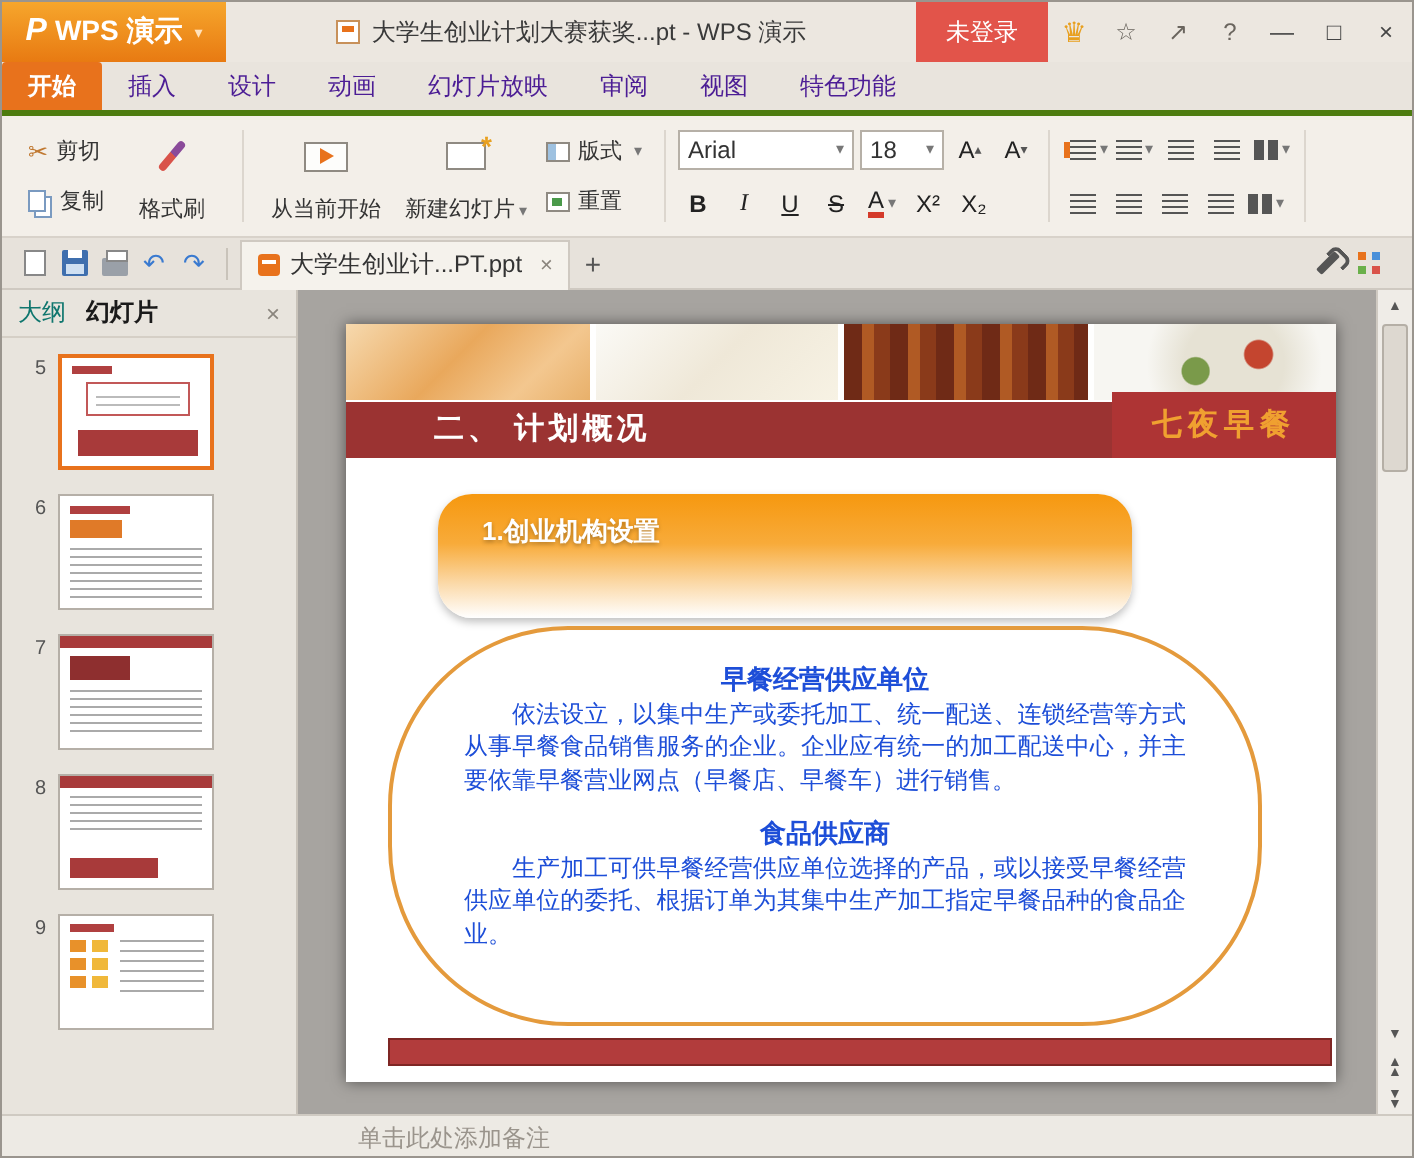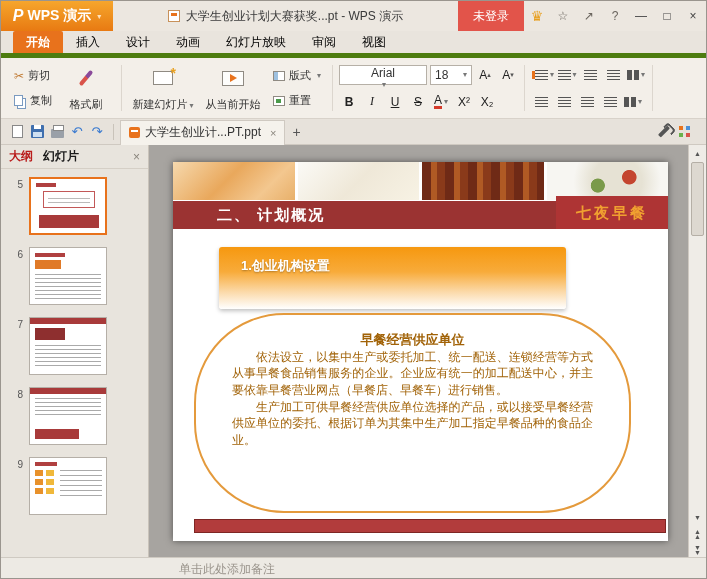--- a/index.html
+++ b/index.html
@@ -21,22 +21,22 @@
   .wps-btn .caret { color:#ffe2bd; }
   .doc-title { flex:1; display:flex; align-items:center; justify-content:center; gap:6px; color:#3a3a3a; font-size:12px; }
   .doc-ico { width:12px; height:12px; background:#fff; border:1px solid #c8915a; position:relative; }
   .doc-ico::before { content:""; position:absolute; left:2px; top:2px; right:2px; height:3px; background:#e8721c; }
   .login-btn { width:66px; background:#e2544a; color:#fff; display:flex; align-items:center; justify-content:center; cursor:pointer; }
   .tb-ico { width:26px; display:flex; align-items:center; justify-content:center; color:#6a655e; font-size:12px; cursor:pointer; }
   .tb-ico.crown { color:#e8a020; font-size:14px; }
   .tb-ico.win { color:#444; }
 
   
-  #tabsrow { height:27px; background:#e9e4dd; display:flex; align-items:stretch; padding-left:12px; border-bottom:5px solid #4d7c0f; }
-  .rtab { padding:0 13px; display:flex; align-items:center; font-size:12px; color:#000000; cursor:pointer; }
+  #tabsrow { height:27px; background:#e9e4dd; display:flex; align-items:stretch; padding-left:0; border-bottom:3px solid #4d7c0f; }
+  .rtab { padding:0 13px; display:flex; align-items:center; font-size:12px; color:#4c1d95; cursor:pointer; }
   .rtab.active { background:#e8721c; color:#fff; font-weight:bold; border-radius:2px 2px 0 0; }
 
   
   #ribbon { height:61px; background:#f3efe9; display:flex; align-items:stretch; padding:3px 4px; border-bottom:1px solid #d8d2ca; }
   .rgroup { display:flex; align-items:stretch; padding:0 4px; }
   .vsep { width:1px; background:#dcd6ce; margin:4px 2px; }
   .bigbtn { width:58px; display:flex; flex-direction:column; align-items:center; justify-content:space-between; padding:3px 0; cursor:pointer; }
   .bigbtn .bicon { height:28px; display:flex; align-items:center; justify-content:center; }
   .bigbtn .blabel { font-size:11px; color:#333; white-space:nowrap; }
   .smallcol { display:flex; flex-direction:column; justify-content:space-around; padding:2px 2px; }
@@ -52,21 +52,21 @@
   .ic-screen::after { content:""; position:absolute; left:7px; top:2px; border-left:7px solid #e8721c; border-top:4px solid transparent; border-bottom:4px solid transparent; }
   .ic-newslide { width:20px; height:14px; background:#fff; border:1px solid #8f8a82; position:relative; }
   .ic-newslide::after { content:"*"; position:absolute; right:-4px; top:-7px; color:#e8a020; font-size:14px; font-weight:bold; }
   .ic-layout { width:12px; height:10px; border:1px solid #8f8a82; background:linear-gradient(90deg,#9ec1e0 0 4px,#fff 4px); }
   .ic-reset { width:12px; height:10px; border:1px solid #8f8a82; background:#fff; position:relative; }
   .ic-reset::after { content:""; position:absolute; left:2px; top:2px; width:5px; height:4px; background:#4a9a4a; }
 
   .fontg, .parag { flex-direction:column; justify-content:space-around; display:flex; }
   .frow { display:flex; align-items:center; gap:3px; }
   .combo { background:#fff; border:1px solid #b6b0a7; height:20px; display:flex; align-items:center; justify-content:space-between; padding:0 4px; font-size:12px; cursor:pointer; }
-  .fname { width:88px;flex-direction:column; }
+  .fname { width:88px; }
   .fsize { width:42px; }
   .fmt { min-width:20px; height:20px; display:flex; align-items:center; justify-content:center; font-size:12px; color:#222; cursor:pointer; border:1px solid transparent; }
   .fmt.b { font-weight:bold; }
   .fmt.i { font-style:italic; font-family:"Liberation Serif",serif; }
   .fmt.u span, .fmt.u { text-decoration:underline; }
   .fmt.s { text-decoration:line-through; }
   .fmt.fc span:first-child { border-bottom:3px solid #d43a2a; line-height:11px; }
   .tiny { font-size:7px; color:#555; }
   .pic { min-width:20px; height:20px; display:flex; align-items:center; justify-content:center; cursor:pointer; }
   .ic-lines { display:inline-block; width:13px; height:10px; background:repeating-linear-gradient(to bottom,#555 0 1px,transparent 1px 3px); }
@@ -97,21 +97,21 @@
                linear-gradient(#4a90d9,#4a90d9) 7px 0/4px 4px no-repeat,
                linear-gradient(#6ab04a,#6ab04a) 0 7px/4px 4px no-repeat,
                linear-gradient(#d9534a,#d9534a) 7px 7px/4px 4px no-repeat; }
 
   
   #main { height:412px; display:flex; align-items:stretch; }
 
   
   #sidebar { width:148px; background:#e8e4dd; border-right:1px solid #c9c3ba; display:flex; flex-direction:column; }
   .sb-head { height:24px; display:flex; align-items:center; padding:0 8px; gap:10px; border-bottom:1px solid #d5cfc6; }
-  .sb-tab { color:#b91c1c; cursor:pointer; font-size:12px;font-weight:bold; }
+  .sb-tab { color:#0f766e; cursor:pointer; font-size:12px; }
   .sb-tab.active { color:#1a1a1a; font-weight:bold; }
   .sb-close { margin-left:auto; color:#8a857d; cursor:pointer; }
   .sb-list { flex:1; overflow:hidden; padding-top:8px; }
   .srow { display:flex; margin-bottom:12px; }
   .snum { width:28px; text-align:right; padding-right:6px; font-size:10px; color:#555; padding-top:2px; }
   .thumb { position:relative; background:#fff; border:1px solid #b5afa7; width:78px; height:58px; cursor:pointer; }
   .srow.active .thumb { border:2px solid #e8721c; }
   .thumb i { display:block; position:absolute; }
   .t5 .d3 { left:5px; top:4px; width:20px; height:4px; background:#b04040; }
   .t5 .d1 { left:12px; top:12px; width:52px; height:17px; border:1px solid #c25858; background:repeating-linear-gradient(to bottom,transparent 0 3px,#bbb 3px 4px) content-box; padding:3px 4px; }
@@ -134,25 +134,25 @@
   .slide { position:absolute; left:24px; top:17px; width:495px; height:379px; background:#fff; box-shadow:0 0 7px rgba(0,0,0,.5); }
   .photos { position:absolute; top:0; left:0; right:0; height:38px; display:flex; gap:3px; }
   .photo { flex:1; }
   .p1 { background:linear-gradient(135deg,#f6d9ae,#e9a85c 45%,#f3c78f 75%,#e8b06a); }
   .p2 { background:linear-gradient(135deg,#fbfaf6,#efe8d8 50%,#f7f2e4); }
   .p3 { background:repeating-linear-gradient(90deg,#6f2a16 0 9px,#b05a24 9px 15px,#8a3a1a 15px 23px); }
   .p4 { background:radial-gradient(circle at 42% 62%,#7a9a4a 0 9%,transparent 10%),radial-gradient(circle at 68% 40%,#c4452f 0 8%,transparent 9%),radial-gradient(circle at 58% 52%,#e6e2d4 0 34%,#f7f6f2 60%); }
   .s-banner { position:absolute; top:39px; left:0; width:391px; height:28px; background:#9b3332; color:#fff; font-weight:bold; font-size:15px; line-height:28px; padding-left:44px; letter-spacing:2px; }
   .s-banner-block { position:absolute; top:39px; left:0; width:34px; height:28px; background:#7e2a29; }
   .s-brand { position:absolute; top:34px; right:0; width:112px; height:33px; background:#ae3434; color:#f0a030; font-weight:bold; font-size:15px; text-align:center; line-height:33px; letter-spacing:3px; }
-  .s-orange { position:absolute; left:46px; top:85px; width:347px; height:62px; border-radius:3px;
+  .s-orange { position:absolute; left:46px; top:85px; width:347px; height:62px; border-radius:17px;
     background:linear-gradient(180deg,#f6980f 0%,#f8ab3a 40%,#fbd9a8 72%,#ffffff 100%);
     box-shadow:0 2px 4px rgba(0,0,0,.25); }
   .s-orange .sec { padding:10px 0 0 22px; color:#fff; font-weight:bold; font-size:13px; text-shadow:0 1px 2px rgba(0,0,0,.3); }
-  .s-oval { position:absolute; left:21px; top:151px; width:437px; height:200px; border:2px solid #e49a3c; border-radius:90px; padding:16px 36px 10px; font-size:12px; color:#a16207; line-height:1.38; }
+  .s-oval { position:absolute; left:21px; top:151px; width:437px; height:200px; border:2px solid #e49a3c; border-radius:90px; padding:16px 36px 10px; font-size:12px; color:#1d4ed8; line-height:1.38; }
   .s-oval h3 { text-align:center; font-size:13px; font-weight:bold; margin:0; }
   .s-oval p { margin:0; text-indent:2em; text-align:justify; }
   .s-oval .h2 { margin-top:9px; }
   .s-bottombar { position:absolute; left:21px; top:357px; width:472px; height:14px; background:#b23c3c; border:1px solid #7e2624; }
 
   
   #vscroll { width:18px; background:#efece7; border-left:1px solid #cfc9c1; display:flex; flex-direction:column; }
   .sc-btn { height:16px; display:flex; align-items:center; justify-content:center; font-size:7px; color:#555; cursor:pointer; }
   .sc-thumb { margin:1px 2px; height:74px; background:#ddd8d0; border:1px solid #b5afa6; border-radius:2px; cursor:pointer; }
   .sc-space { flex:1; }
@@ -185,20 +185,21 @@
 </div>
 
 <div id="tabsrow">
   <div class="rtab active">开始</div>
   <div class="rtab">插入</div>
   <div class="rtab">设计</div>
   <div class="rtab">动画</div>
   <div class="rtab">幻灯片放映</div>
   <div class="rtab">审阅</div>
   <div class="rtab">视图</div>
+  <div class="rtab">特色功能</div>
 </div>
 
 <div id="ribbon">
   <div class="rgroup">
     <div class="smallcol">
       <div class="smallbtn">
           <span class="ic-scissors">✂</span>
           <span>剪切</span>
         </div>
       <div class="smallbtn">
@@ -210,29 +211,29 @@
       <div class="bicon">
           <span class="ic-brush"></span>
         </div>
       <div class="blabel">格式刷</div>
     </div>
   </div>
   <div class="vsep"></div>
   <div class="rgroup">
     <div class="bigbtn" style="width:70px">
       <div class="bicon">
-          <span class="ic-newslide"></span>
-        </div>
-      <div class="blabel"><span>新建幻灯片</span><span class="caret">▾</span></div>
+          <span class="ic-screen"></span>
+        </div>
+      <div class="blabel">从当前开始</div>
     </div>
     <div class="bigbtn" style="width:70px">
       <div class="bicon">
-          <span class="ic-screen"></span>
-        </div>
-      <div class="blabel">从当前开始</div>
+          <span class="ic-newslide"></span>
+        </div>
+      <div class="blabel"><span>新建幻灯片</span><span class="caret">▾</span></div>
     </div>
     <div class="smallcol">
       <div class="smallbtn">
           <span class="ic-layout"></span>
           <span>版式</span>
           <span class="caret">▾</span>
         </div>
       <div class="smallbtn">
           <span class="ic-reset"></span>
           <span>重置</span>
@@ -409,20 +410,21 @@
       </div>
       <div class="s-banner-block"></div>
       <div class="s-banner">二、 计划概况</div>
       <div class="s-brand">七夜早餐</div>
       <div class="s-orange">
         <div class="sec">1.创业机构设置</div>
       </div>
       <div class="s-oval">
         <h3>早餐经营供应单位</h3>
         <p>依法设立，以集中生产或委托加工、统一配送、连锁经营等方式从事早餐食品销售服务的企业。企业应有统一的加工配送中心，并主要依靠早餐营业网点（早餐店、早餐车）进行销售。</p>
+        <h3 class="h2">食品供应商</h3>
         <p>生产加工可供早餐经营供应单位选择的产品，或以接受早餐经营供应单位的委托、根据订单为其集中生产加工指定早餐品种的食品企业。</p>
       </div>
       <div class="s-bottombar"></div>
     </div>
   </div>
 
   <div id="vscroll">
     <div class="sc-btn">▲</div>
     <div class="sc-thumb"></div>
     <div class="sc-space"></div>

